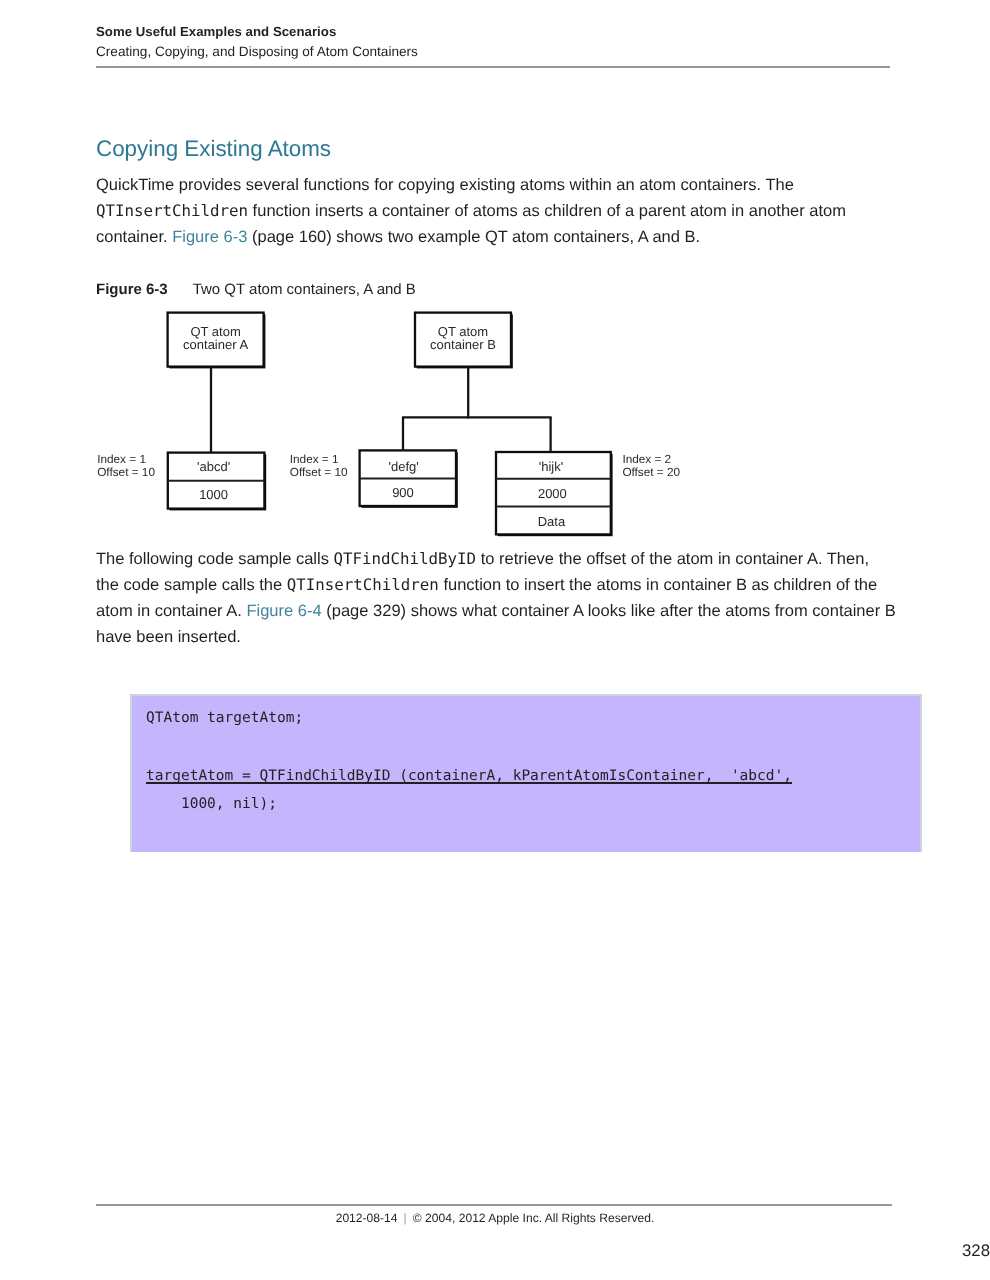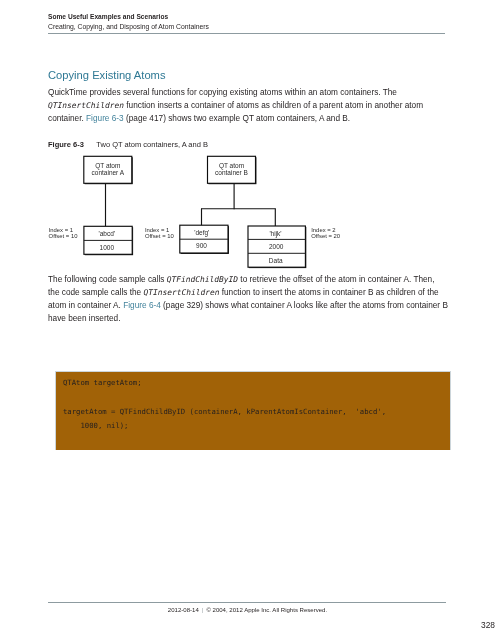--- a/index.html
+++ b/index.html
@@ -21,51 +21,50 @@
   .rh-line2 { font-size: 6.8px; color: #231f20; line-height: 10.0px; }
   .rh-rule { position: absolute; left: 48px; top: 33px; width: 397px; height: 1px; background: #8d9ba0; }
 
   
   .h1 { position: absolute; left: 48px; top: 68.7px; font-size: 11.2px; line-height: 12px; color: #2e7894; letter-spacing: 0px; }
 
   
   .para { position: absolute; left: 48px; width: 400px; font-size: 8.25px; line-height: 13.0px; color: #231f20; }
   .para1 { top: 85.7px; }
   .para2 { top: 273px; }
-  code, .mono { font-family: "DejaVu Sans Mono", monospace; font-size: 7.9px; letter-spacing: 0px; font-style: italic; }
+  code, .mono { font-family: "DejaVu Sans Mono", monospace; font-size: 7.9px; letter-spacing: 0px; }
   .xref { color: #43839c; }
 
   
   .figcap { position: absolute; left: 48px; top: 140px; font-size: 7.5px; text-align: right; }
   .figcap b { font-weight: bold; }
   .figcap .t { margin-left: 12.5px; }
 
   
   .fig { position: absolute; left: 0; top: 0; width: 495px; height: 640px; }
   .fig text { font-family: "Liberation Sans", sans-serif; font-size: 6.5px; fill: #2a2a2a; }
   .fig .lbl { font-size: 5.9px; }
   .fig rect.bx { fill: #ffffff; stroke: #0d0d0d; stroke-width: 1.15; }
   .fig line.div { stroke: #1f1f1f; stroke-width: 1.0; }
   .fig line.cn { stroke: #141414; stroke-width: 1.15; }
   .fig rect.sh { fill: #0a0a0a; }
 
   
   .codebox {
-    position: absolute; left: 55px; top: 347.3px; width: 396px; height: 79px;
-    border: 1px solid #ccd5da; border-bottom: none; background: #a16207;
+    position: absolute; left: 65px; top: 347.3px; width: 396px; height: 79px;
+    border: 1px solid #ccd5da; border-bottom: none; background: #c4b5fd;
     box-sizing: border-box;
-    margin-top: 24px;
   }
   .codebox .cl {
     position: absolute; left: 7.0px;
     font-family: "DejaVu Sans Mono", monospace;
     font-size: 7.25px; line-height: 9px; color: #231f20; white-space: pre;
   }
   .codebox .cl1 { top: 5.9px; }
-  .codebox .cl2 { top: 35.2px; }
+  .codebox .cl2 { top: 35.2px; text-decoration: underline; }
   .codebox .cl3 { top: 48.3px; }
 
   
   .foot-rule { position: absolute; left: 48px; top: 602px; width: 398px; height: 1px; background: #8d9ba0; }
   .foot-text { position: absolute; left: 0; top: 606.3px; width: 495px; text-align: center; font-size: 6.05px; line-height: 8px; color: #231f20; }
   .foot-text .sep { color: #9aa2a6; }
   .foot-page { position: absolute; left: 0; top: 619.9px; width: 495px; text-align: right; font-size: 8.4px; line-height: 10px; color: #231f20; }
 </style>
 </head>
 <body>
@@ -74,21 +73,21 @@
 
   <div class="rh">
     <div class="rh-line1">Some Useful Examples and Scenarios</div>
     <div class="rh-line2">Creating, Copying, and Disposing of Atom Containers</div>
   </div>
   <div class="rh-rule"></div>
 
   <div class="h1">Copying Existing Atoms</div>
 
   <div class="para para1">
-    <span>QuickTime provides several functions for copying existing atoms within an atom containers. The </span><code>QTInsertChildren</code><span> function inserts a container of atoms as children of a parent atom in another atom container. </span><span class="xref">Figure 6-3</span><span> (page 417) shows two example QT atom containers, A and B.</span>
+    <span>QuickTime provides several functions for copying existing atoms within an atom containers. The </span><code>QTInsertChildren</code><span> function inserts a container of atoms as children of a parent atom in another atom container. </span><span class="xref">Figure 6-3</span><span> (page 160) shows two example QT atom containers, A and B.</span>
   </div>
 
   <div class="figcap">
     <b>Figure 6-3</b><span class="t">Two QT atom containers, A and B</span>
   </div>
 
   <svg class="fig" viewBox="0 0 495 640" width="495" height="640">
 
     <g>
       <rect class="sh" x="84.7" y="157.2" width="48" height="27"></rect>

